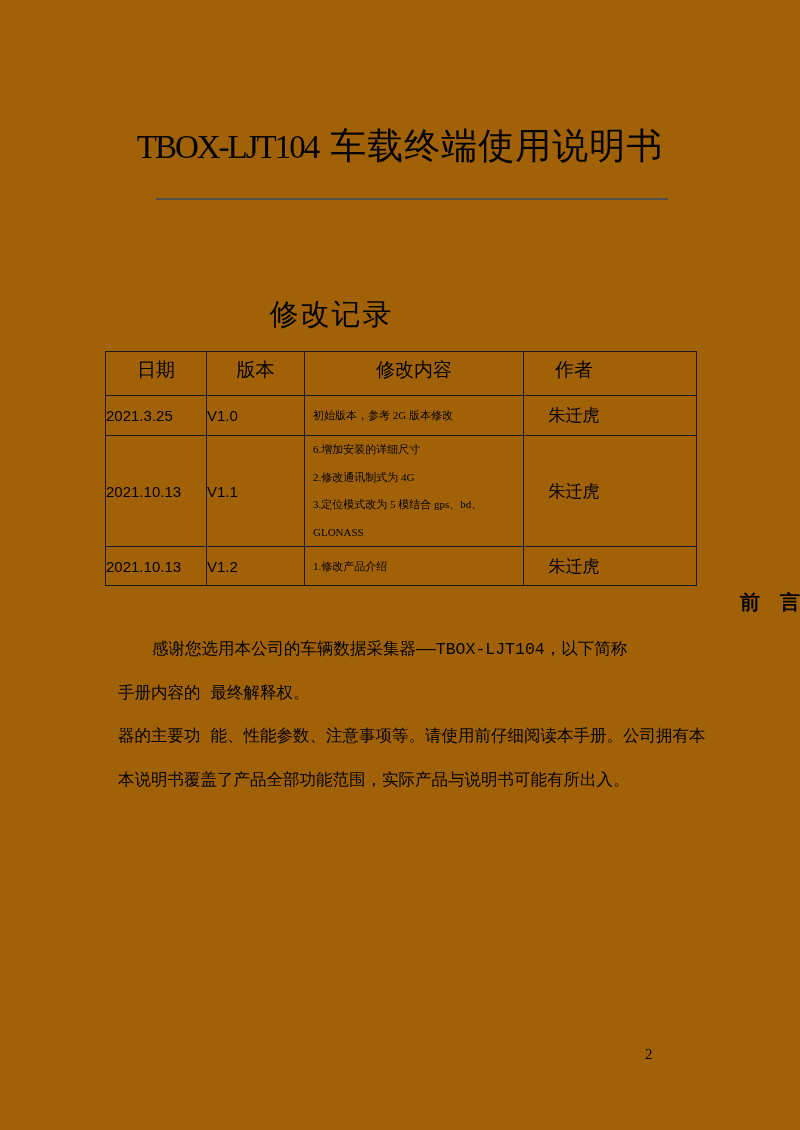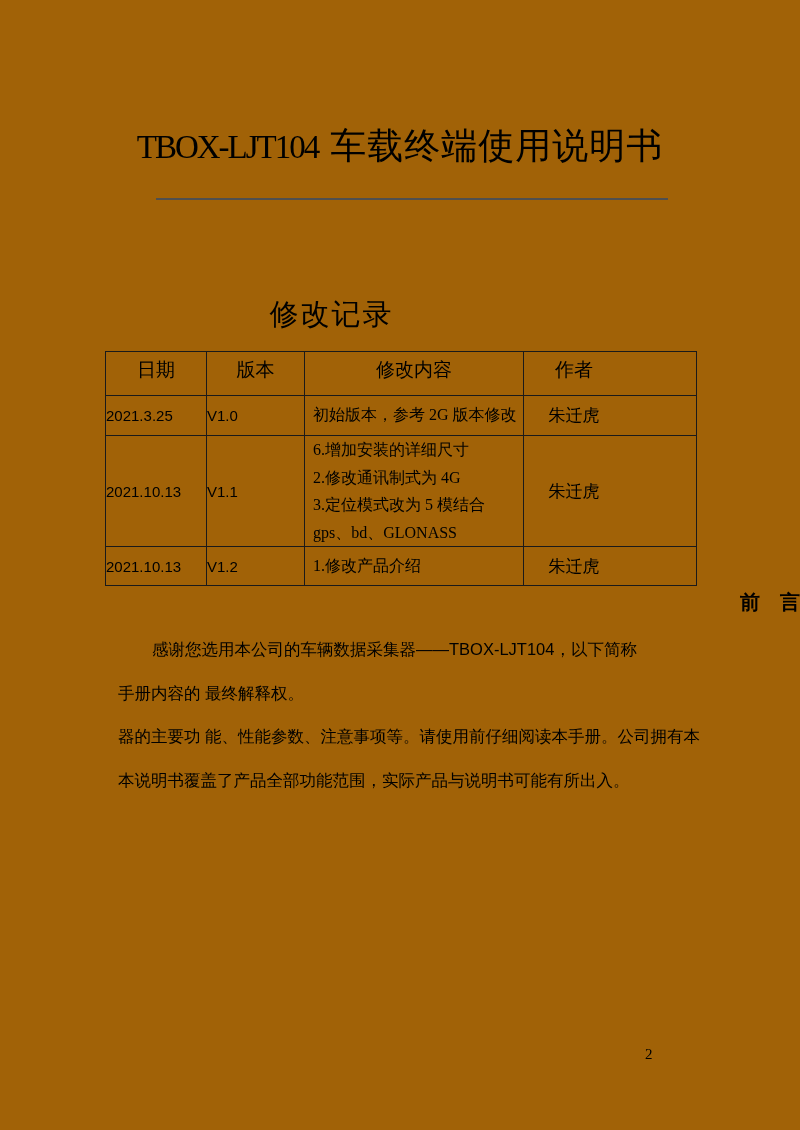--- a/index.html
+++ b/index.html
@@ -72,21 +72,21 @@
     text-align: left;
     vertical-align: middle;
     font-family: "Liberation Sans", sans-serif;
     font-size: 15px;
   }
   td.cell-content {
     vertical-align: middle;
     padding-left: 8px;
     padding-right: 4px;
     font-family: "Liberation Serif", serif;
-    font-size: 16px;
+    font-size: 11px;
   }
   .row-2 td.cell-content .content-line { line-height: 27.5px; }
   td.cell-author {
     text-align: center;
     vertical-align: middle;
     padding-right: 72px;
     font-family: "Liberation Serif", serif;
     font-size: 17px;
   }
   th.col-author { padding-right: 72px; }
@@ -100,21 +100,21 @@
     font-family: "Liberation Sans", sans-serif;
   }
   .preface-body {
     position: absolute; top: 628px; left: 118px;
     width: 570px;
     font-size: 16.5px;
     line-height: 43.5px;
     font-family: "Liberation Sans", sans-serif;
     white-space: nowrap;
   }
-  .preface-line { height: 43.5px; }
+  .preface-line { height: 43.5px; font-family: Liberation Mono, monospace; }
   .preface-line.indented { padding-left: 34px; }
 
   
   .page-number {
     position: absolute; top: 1046px; left: 645px;
     font-family: "Liberation Serif", serif;
     font-size: 15px;
   }
 </style>
 </head>

